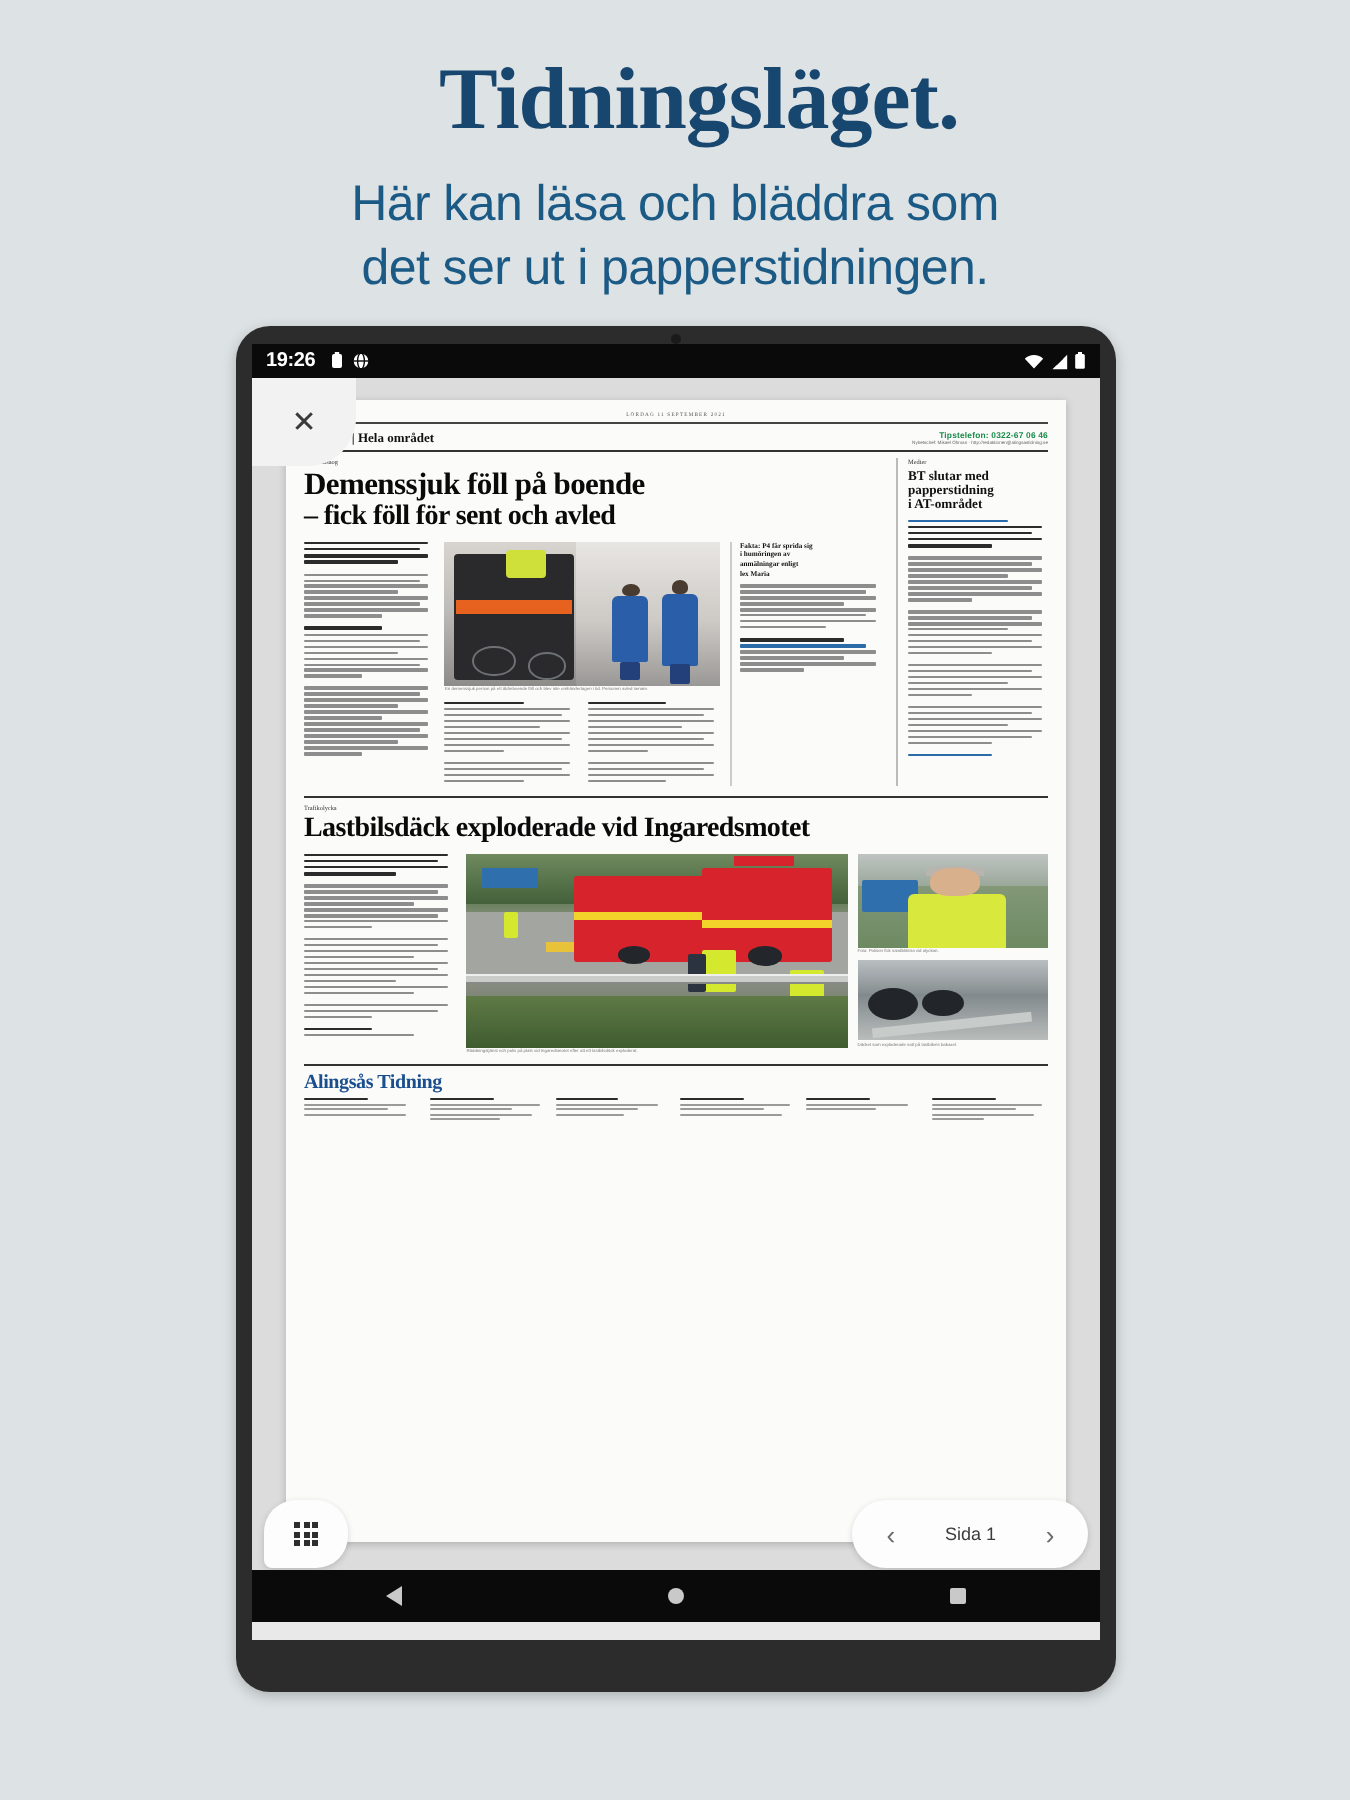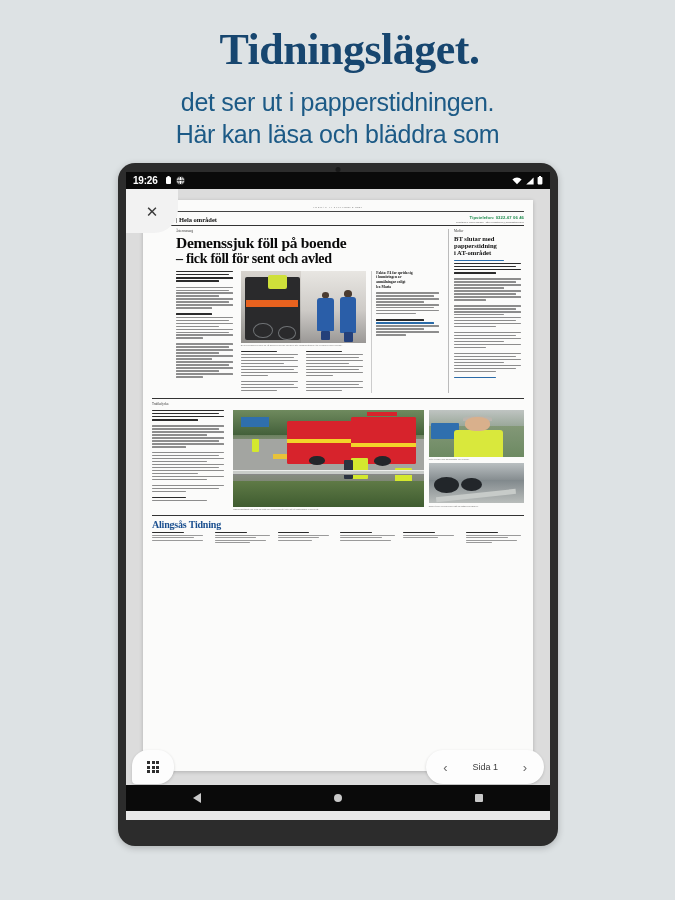--- a/index.html
+++ b/index.html
@@ -106,21 +106,21 @@
   }
   .np-section {
     font-family: "Liberation Serif", serif;
     font-weight: bold; font-size: 6.5px; color: #111;
   }
   .np-tip { text-align: right; }
   .np-tip-num { font-size: 4.2px; font-weight: bold; color: #1a8a4a; letter-spacing: .1px; }
   .np-tip-sub { font-size: 2.3px; color: #666; margin-top: .5px; }
 
   .np-body { display: flex; gap: 6px; padding-top: 3px; }
-  .np-main { flex: 1; margin-left: 24px; }
+  .np-main { flex: 1; }
   .np-aside { width: 76px; border-left: 0.6px solid #bbb; padding-left: 5px; }
 
   .kicker { font-size: 3.2px; color: #333; font-family: "Liberation Serif", serif; margin-bottom: 2px; }
   .headline1 {
     font-family: "Liberation Serif", serif;
     font-weight: bold; font-size: 15.5px; line-height: 1.07;
     color: #0a0a0a; letter-spacing: -0.3px;
   }
   .headline2 {
     font-family: "Liberation Serif", serif;
@@ -249,22 +249,22 @@
   .nav-recent { width: 8px; height: 8px; background: #c9c9c9; border-radius: 1px; }
 </style>
 </head>
 <body>
 
 <div class="page">
 
   <div class="promo">
     <div class="promo-title">Tidningsläget.</div>
     <div class="promo-sub">
+      <div>Här kan läsa och bläddra som</div>
       <div>det ser ut i papperstidningen.</div>
-      <div>Här kan läsa och bläddra som</div>
     </div>
   </div>
 
   <div class="tablet">
     <div class="camera"></div>
     <div class="screen">
 
       <div class="statusbar">
         <span class="sb-time">19:26</span>
         <span class="sb-left-icons">
@@ -483,20 +483,21 @@
                 <div class="ln w95"></div>
                 <div class="ln w88"></div>
               <div class="ln w60"></div>
               <div class="gap"></div>
               <div class="ln blue w60"></div>
             </div>
           </div>
 
           <div style="margin-top:5px;border-top:.8px solid #333;padding-top:3px">
             <div class="kicker">Trafikolycka</div>
+            <div class="headline1" style="font-size:14px">Lastbilsdäck exploderade vid Ingaredsmotet</div>
 
             <div class="cols" style="margin-top:4px">
               <div class="col">
                 <div class="ln dark w95"></div>
                   <div class="ln dark w88"></div>
                 <div class="ln dark w95"></div>
                   <div class="ln dark w60"></div>
                 <div class="gap"></div>
                 <div class="ln w95"></div>
                   <div class="ln w88"></div>

